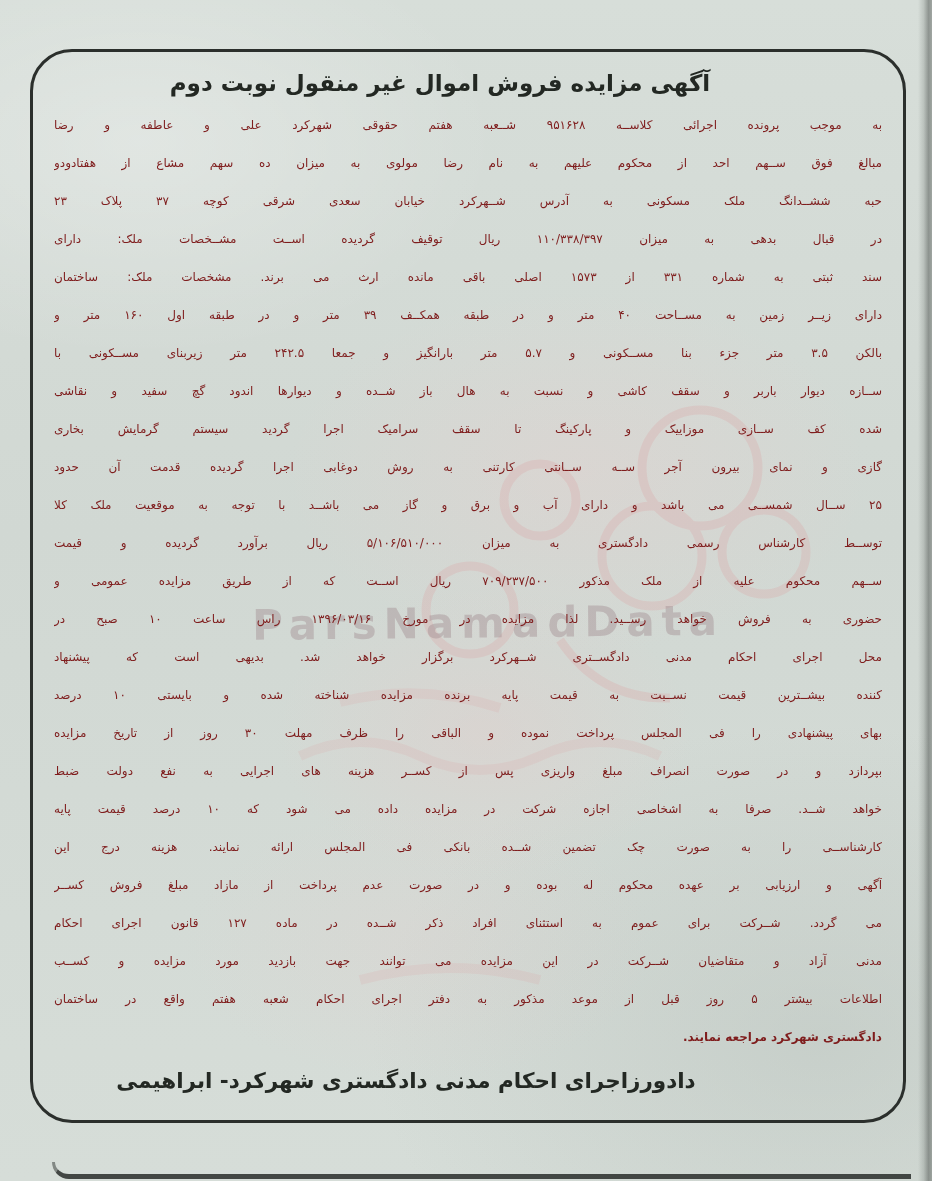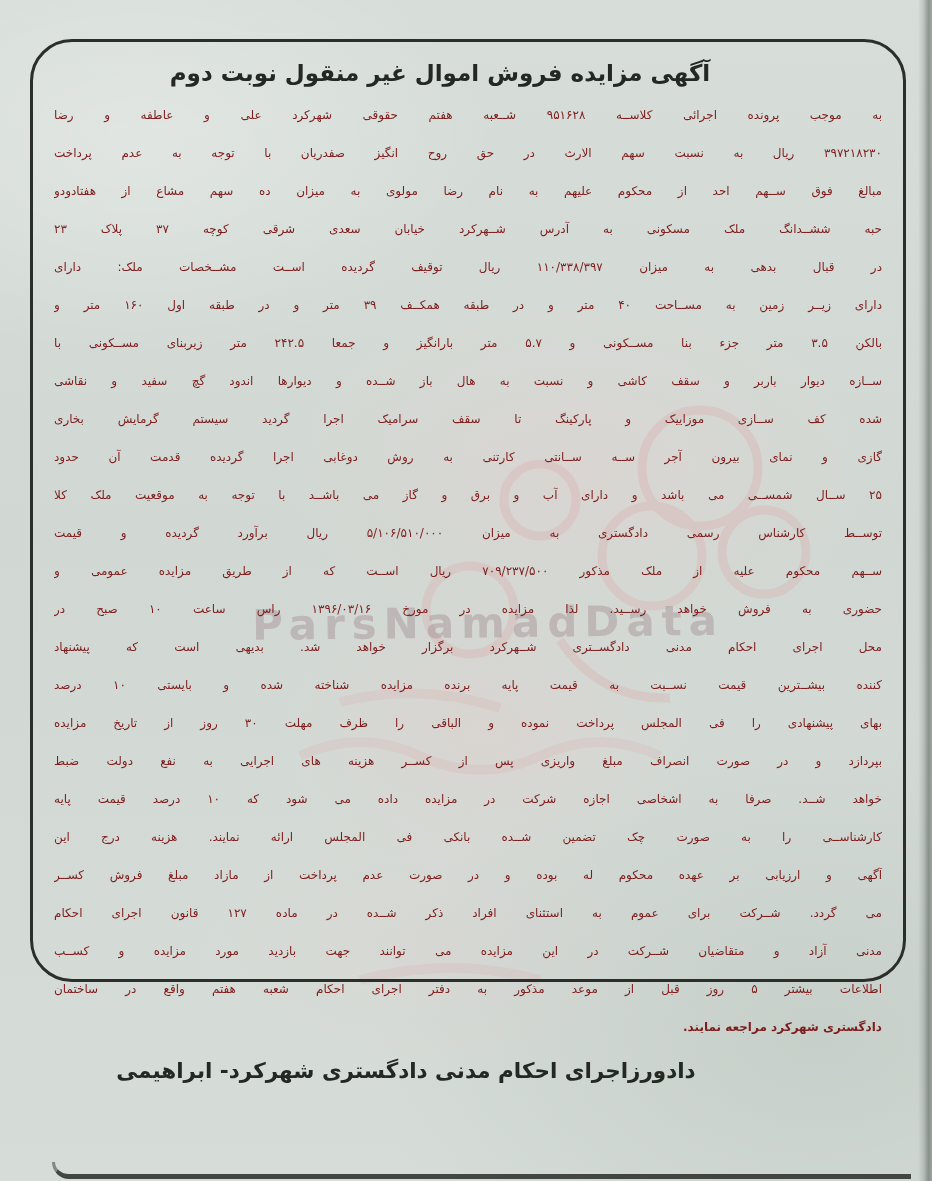--- a/index.html
+++ b/index.html
@@ -9,21 +9,21 @@
     background-color:#d3dad5;
     background-image:
       radial-gradient(ellipse 420px 260px at 62% 40%, rgba(236,205,205,.30), transparent 70%),
       radial-gradient(ellipse 300px 210px at 52% 62%, rgba(233,198,198,.28), transparent 70%),
       radial-gradient(ellipse 340px 200px at 45% 80%, rgba(230,200,200,.18), transparent 70%),
       radial-gradient(ellipse 500px 300px at 15% 12%, rgba(255,255,255,.28), transparent 72%),
       radial-gradient(ellipse 600px 420px at 88% 88%, rgba(173,183,177,.35), transparent 75%),
       linear-gradient(180deg,#d7ded9 0%,#d1d8d3 45%,#d6ddd8 100%);
   }
   .frame{
-    position:absolute;left:30px;top:39px;width:876px;height:943px;
+    position:absolute;left:30px;top:49px;width:876px;height:1074px;
     box-sizing:border-box;border:3px solid #2b2f2c;border-radius:42px;
     padding:8px 21px 0 21px;direction:rtl;z-index:2;
   }
   .title{
     margin:2px 0 0;font-size:23px;font-weight:bold;color:#232823;
     text-align:center;line-height:42px;padding-right:56px;
   }
   .body-lines{margin-top:2px;}
   .line{
     font-size:12px;line-height:38px;height:38px;color:#7f1d1d;
@@ -73,24 +73,24 @@
       <path d="M360 980 q 90 -24 180 0"></path>
     </g>
   </svg>
   <div class="wm-text">ParsNamadData</div>
 </div>
 
 <div class="frame">
   <h1 class="title">آگهی مزایده فروش اموال غیر منقول نوبت دوم</h1>
   <div class="body-lines" id="body-lines">
       <div class="line">به موجب پرونده اجرائی کلاســه ۹۵۱۶۲۸ شــعبه هفتم حقوقی شهرکرد علی و عاطفه و رضا</div>
-      <div class="line">۳۹۷۲۱۸۲۳۰ ریال به نسبت سهم الارث در حق روح انگیز صفدریان با توجه به عدم پرداخت</div>
       <div class="line">مبالغ فوق ســهم احد از محکوم علیهم به نام رضا مولوی به میزان ده سهم مشاع از هفتادودو</div>
       <div class="line">حبه ششــدانگ ملک مسکونی به آدرس شــهرکرد خیابان سعدی شرقی کوچه ۳۷ پلاک ۲۳</div>
       <div class="line">در قبال بدهی به میزان ۱۱۰/۳۳۸/۳۹۷ ریال توقیف گردیده اســت مشــخصات ملک: دارای</div>
+      <div class="line">سند ثبتی به شماره ۳۳۱ از ۱۵۷۳ اصلی باقی مانده ارث می برند. مشخصات ملک: ساختمان</div>
       <div class="line">دارای زیــر زمین به مســاحت ۴۰ متر و در طبقه همکــف ۳۹ متر و در طبقه اول ۱۶۰ متر و</div>
       <div class="line">بالکن ۳.۵ متر جزء بنا مســکونی و ۵.۷ متر بارانگیز و جمعا ۲۴۲.۵ متر زیربنای مســکونی با</div>
       <div class="line">ســازه دیوار باربر و سقف کاشی و نسبت به هال باز شــده و دیوارها اندود گچ سفید و نقاشی</div>
       <div class="line">شده کف ســازی موزاییک و پارکینگ تا سقف سرامیک اجرا گردید سیستم گرمایش بخاری</div>
       <div class="line">گازی و نمای بیرون آجر ســه ســانتی کارتنی به روش دوغابی اجرا گردیده قدمت آن حدود</div>
       <div class="line">۲۵ ســال شمســی می باشد و دارای آب و برق و گاز می باشــد با توجه به موقعیت ملک کلا</div>
       <div class="line">توســط کارشناس رسمی دادگستری به میزان ۵/۱۰۶/۵۱۰/۰۰۰ ریال برآورد گردیده و قیمت</div>
       <div class="line">ســهم محکوم علیه از ملک مذکور ۷۰۹/۲۳۷/۵۰۰ ریال اســت که از طریق مزایده عمومی و</div>
       <div class="line">حضوری به فروش خواهد رســید. لذا مزایده در مورخ ۱۳۹۶/۰۳/۱۶ راس ساعت ۱۰ صبح در</div>
       <div class="line">محل اجرای احکام مدنی دادگســتری شــهرکرد برگزار خواهد شد. بدیهی است که پیشنهاد</div>

